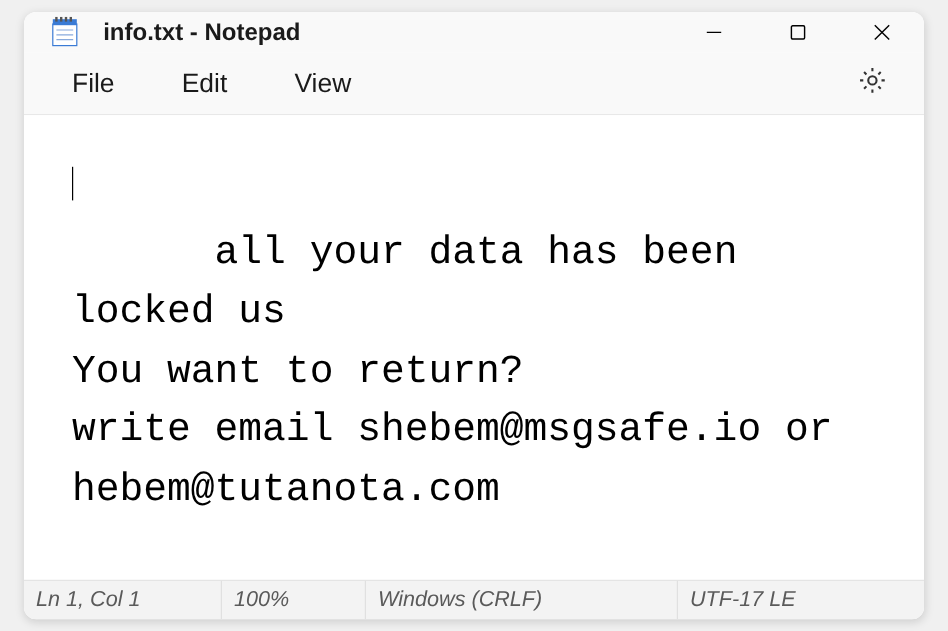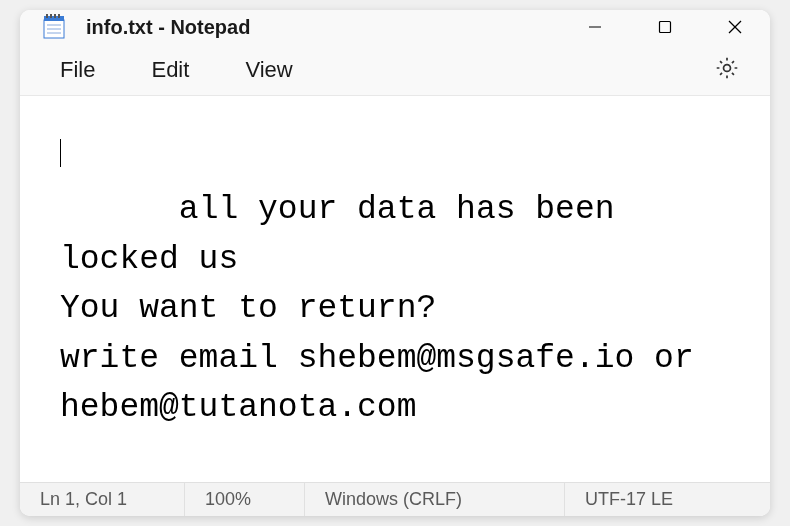--- a/index.html
+++ b/index.html
@@ -107,25 +107,26 @@
     .statusbar {
       height: 54px;
       background: #f3f3f3;
       border-top: 1px solid #e0e0e0;
       display: flex;
       align-items: center;
       font-size: 18px;
       color: #5a5a5a;
     }
     .status-cell {
-      padding: 0 20px;
+      padding: 0 10px;
       height: 100%;
       display: flex;
       align-items: center;
       border-right: 1px solid #e0e0e0;
+      font-style: italic;
     }
     .status-cell:last-child { border-right: none; }
     .status-cell:first-child { flex: 0 0 auto; padding-right: 40px;}
     .sc-pos { width: 165px; }
     .sc-zoom { width: 120px; }
     .sc-enc { width: 260px; }
   </style>
 </head>
 <body>
 

